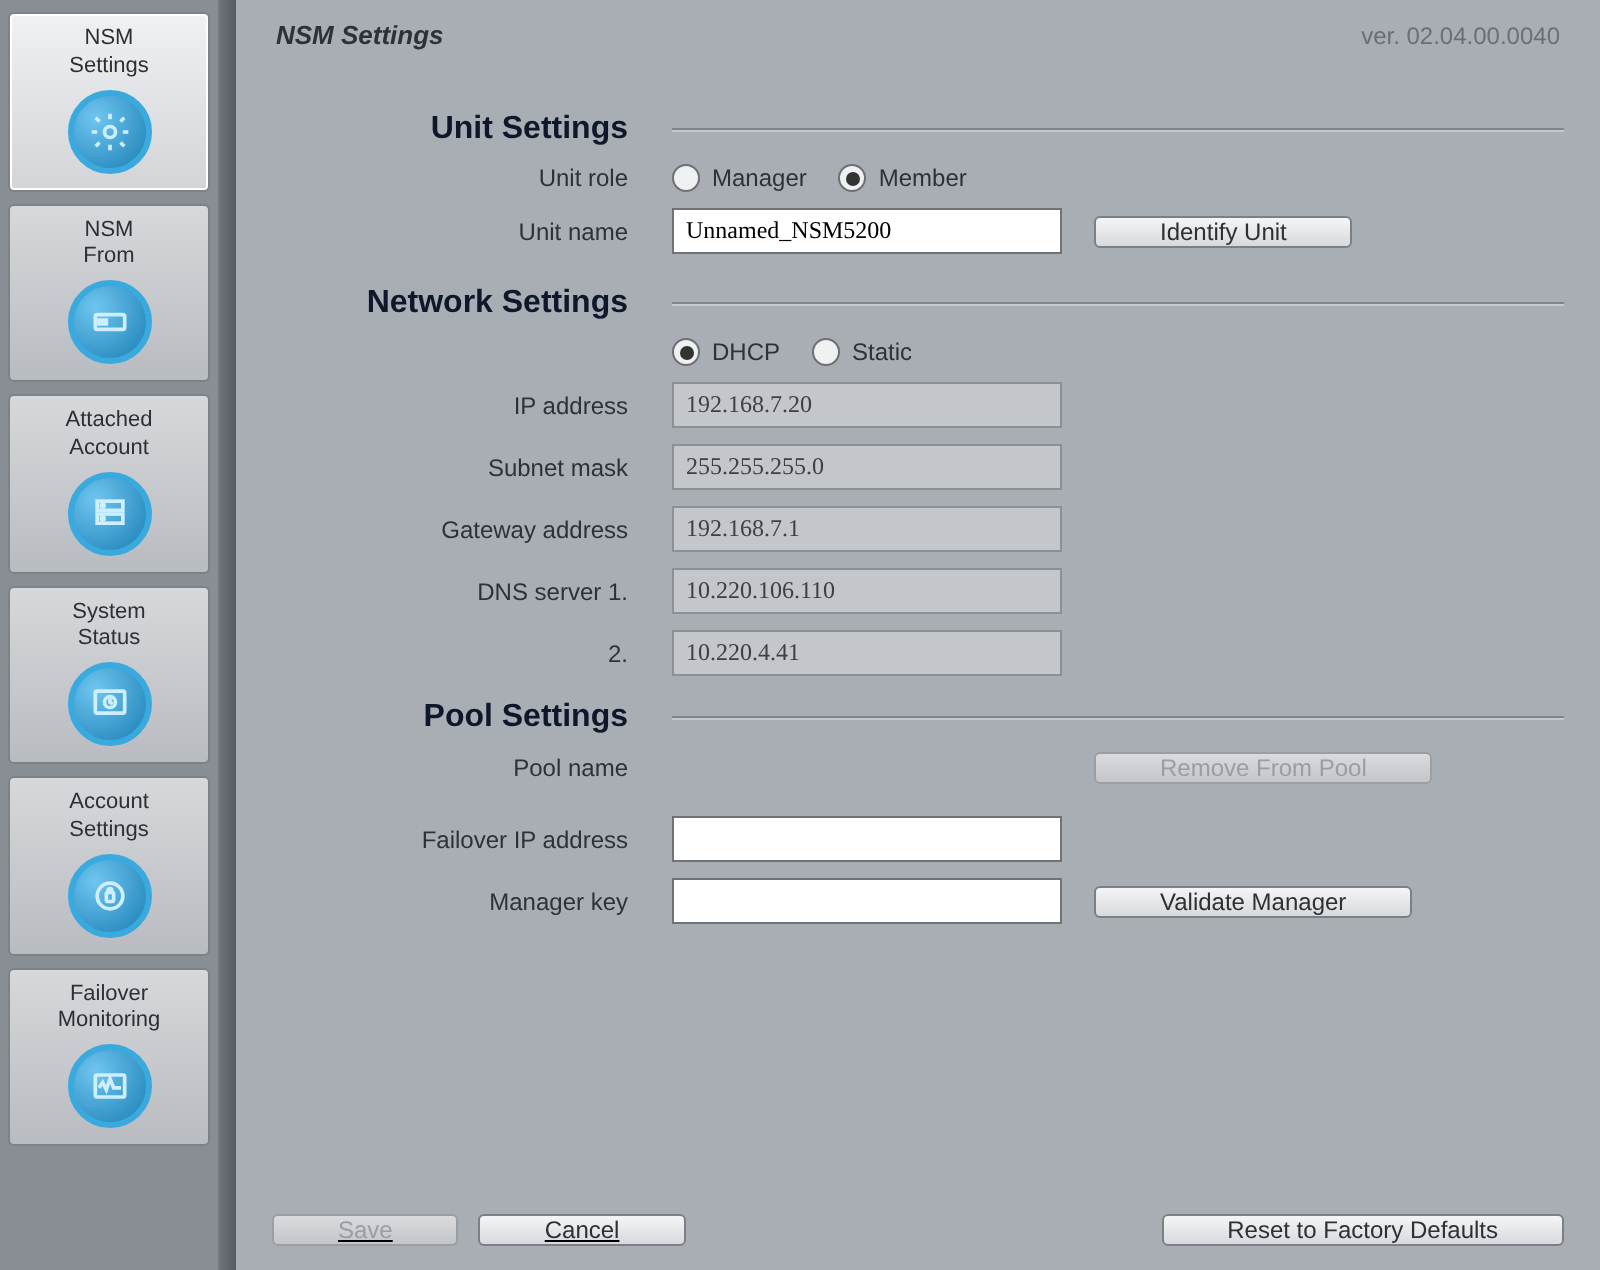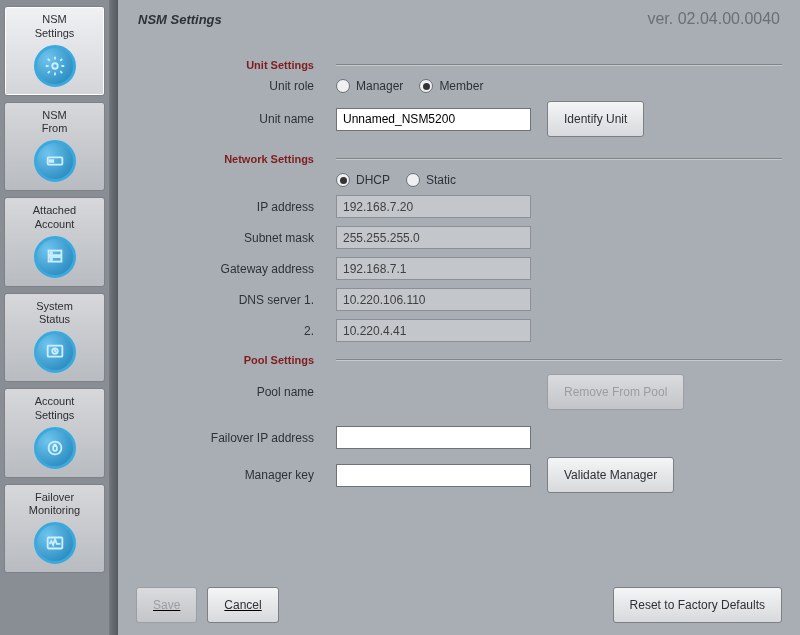--- a/index.html
+++ b/index.html
@@ -59,37 +59,37 @@
     background: #a9aeb5;
     display: flex;
     flex-direction: column;
     gap: 21px;
   }
   .header {
     display: flex; justify-content: space-between; align-items: baseline;
     padding: 2px 2px 6px;
   }
   .header h1 { font-size: 13px; font-weight: bold; font-style: italic; color: #2d3239; }
-  .version { font-size: 16px; color: #6b6f74; }
+  .version { font-size: 12px; color: #6b6f74; }
   .content { flex: 1; overflow: auto; }
   .section-row, .field-row {
     display: flex; align-items: center;
     padding: 4px 0;
   }
   .labels-col {
     width: 200px;
     text-align: right;
     padding-right: 22px;
     color: #2e3238;
     font-size: 12px;
   }
   .section-title {
     font-weight: bold;
-    font-size: 11px;
-    color: #7f1d1d;
+    font-size: 16px;
+    color: #0f172a;
   }
   .section-divider {
     flex: 1;
     border-top: 1px solid #808489;
     border-bottom: 1px solid #c7cacd;
     height: 0;
   }
   .controls-col {
     flex: 1;
     display: flex; align-items: center; gap: 16px;
@@ -107,30 +107,30 @@
   .radio-dot.checked::after {
     content: ""; width: 7px; height: 7px; border-radius: 50%;
     background: #333; display: block;
   }
   input.text-field {
     width: 195px; height: 23px;
     border: 1px solid #6f7377;
     background: #fff;
     padding: 2px 6px;
     font-size: 12px;
-    font-family: Liberation Sans, sans-serif;
+    font-family: Liberation Serif, serif;
   }
   input.text-field:disabled {
     background: #c3c6cb;
     color: #404040;
     border: 1px solid #8c8f94;
   }
   .btn {
-    height: 36px;
-    padding: 0 16px;
+    height: 16px;
+    padding: 0 32px;
     background: linear-gradient(#f4f5f6,#d7d9dc);
     border: 1px solid #7c8085;
     border-radius: 3px;
     font-size: 12px;
     color: #2d3035;
     cursor: pointer;
   }
   .btn:disabled {
     color: #9a9da2;
     background: linear-gradient(#d9dbde,#c3c5c9);

